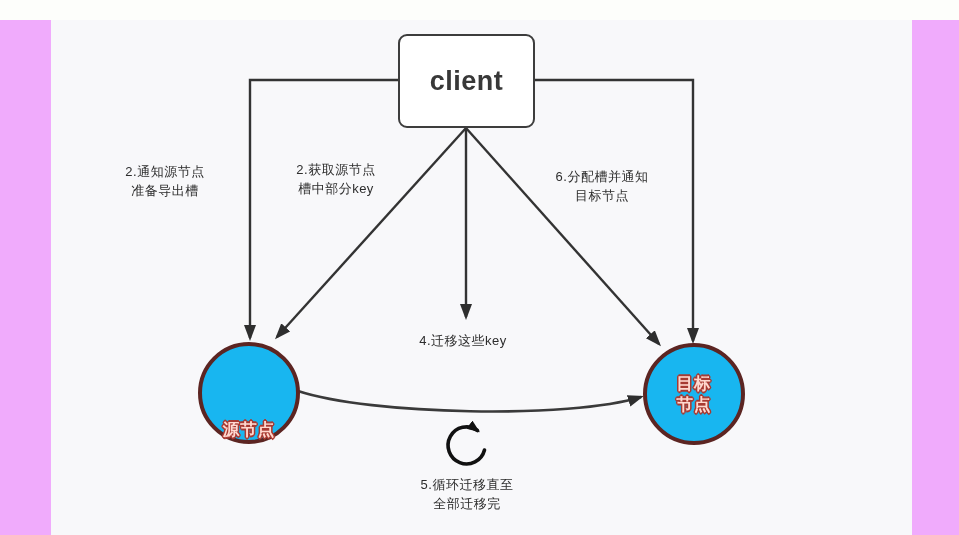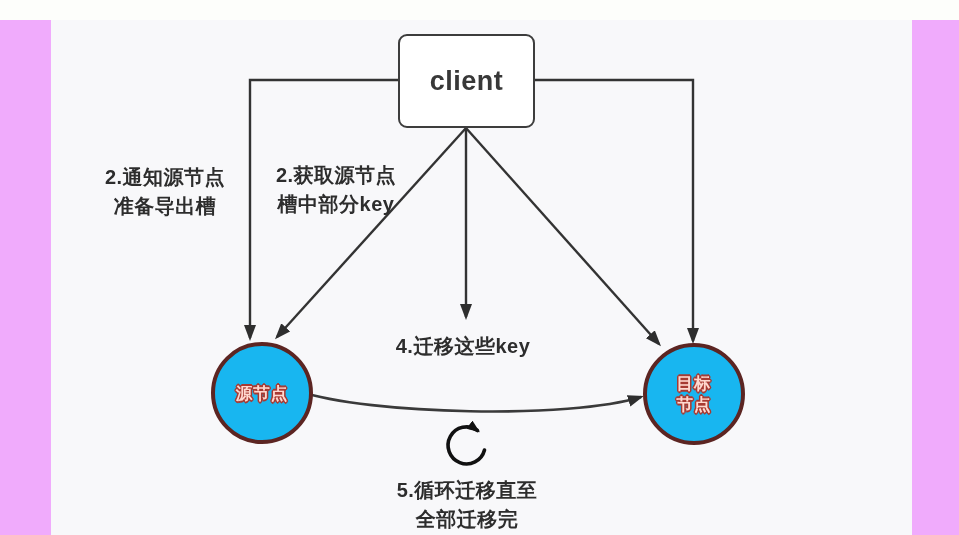--- a/index.html
+++ b/index.html
@@ -41,42 +41,42 @@
   }
   .node {
     position: absolute;
     width: 102px; height: 102px;
     border-radius: 50%;
     background: #18b6f0;
     border: 4.5px solid #5c2522;
     display: flex; align-items: center; justify-content: center;
     text-align: center;
   }
-  .node-source { left: 211px; top: 322px; }
+  .node-source { left: 198px; top: 322px; align-items: flex-end; }
   .node-target { left: 643px; top: 323px; }
   .node .node-label {
     font-size: 16.5px;
     font-weight: 700;
     line-height: 1.25;
     white-space: pre-line;
     color: #ffd8cf;
     letter-spacing: 1px;
     text-shadow:
       -1px -1px 0 #a83a32, 1px -1px 0 #a83a32,
       -1px  1px 0 #a83a32, 1px  1px 0 #a83a32,
       -1.6px 0 0 #a83a32, 1.6px 0 0 #a83a32,
       0 -1.6px 0 #a83a32, 0 1.6px 0 #a83a32;
   }
   .step-label {
     position: absolute;
     transform: translateX(-50%);
     text-align: center;
     white-space: pre-line;
-    font-size: 20px;
-    font-weight: 700;
+    font-size: 13px;
+    font-weight: 400;
     line-height: 1.45;
     color: #2d2d2d;
     letter-spacing: 0.5px;
   }
   .lbl-step2 { left: 165px; top: 143px; }
   .lbl-step3 { left: 336px; top: 141px; }
   .lbl-step6 { left: 602px; top: 148px; }
   .lbl-step1 { left: 806px; top: 153px; }
   .lbl-step4 { left: 463px; top: 312px; text-align: right; }
   .lbl-step5 { left: 467px; top: 456px; text-align: center; }
@@ -122,16 +122,18 @@
 
   <div class="node node-target">
     <span class="node-label">目标
 节点</span>
   </div>
 
   <div class="step-label lbl-step2">2.通知源节点
 准备导出槽</div>
   <div class="step-label lbl-step3">2.获取源节点
 槽中部分key</div>
+  <div class="step-label lbl-step6">6.分配槽并通知
+目标节点</div>
   <div class="step-label lbl-step4">4.迁移这些key</div>
   <div class="step-label lbl-step5">5.循环迁移直至
 全部迁移完</div>
 </div>
 
 </body></html>

